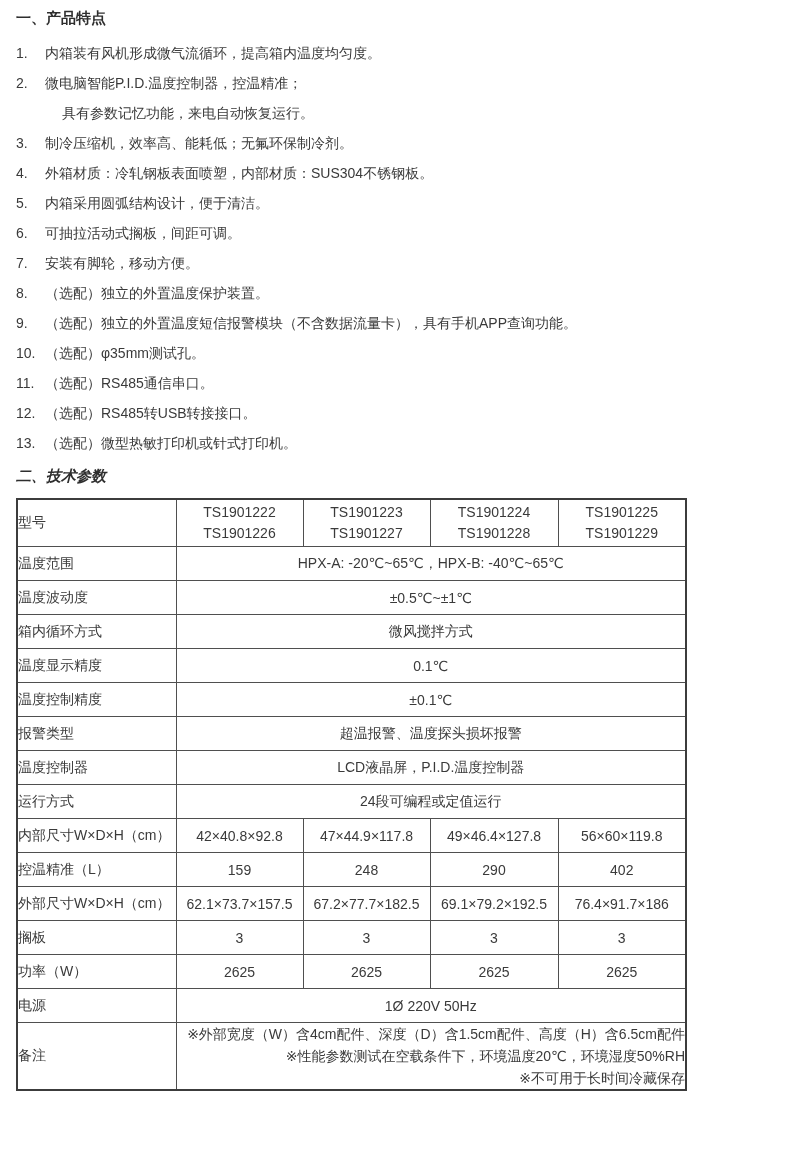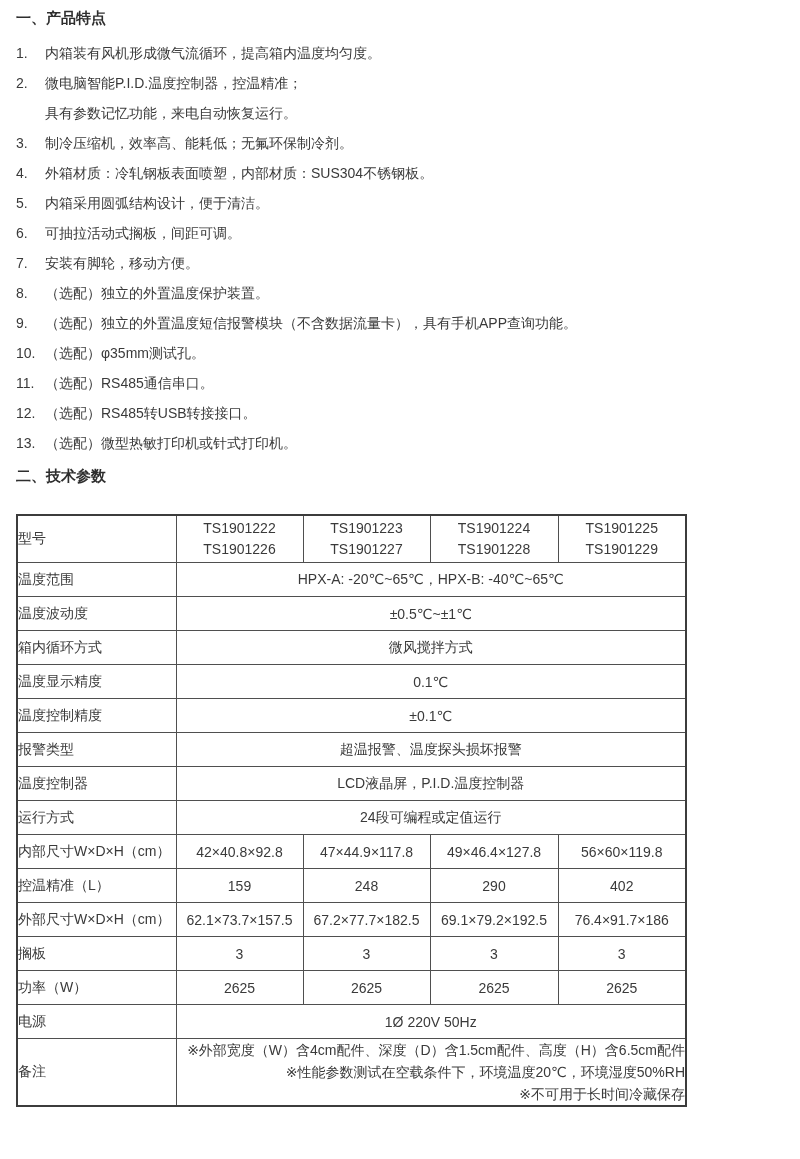--- a/index.html
+++ b/index.html
@@ -31,26 +31,26 @@
     font-size: 14px;
     line-height: 30px;
     color: #3a3a3a;
   }
   .feature-item .num {
     flex: 0 0 29px;
     text-align: left;
   }
   .feature-item .txt { flex: 1; }
   .feature-cont {
-    margin-left: 29px;
+    margin-left: 46px;
     font-size: 14px;
     line-height: 30px;
     color: #3a3a3a;
   }
-  .section-title.specs { margin-top: 8px; margin-bottom: 28px; }
+  .section-title.specs { margin-top: 8px; margin-bottom: 12px; font-style: italic; }
   table.spec-table {
     border-collapse: collapse;
     table-layout: fixed;
     width: 669px;
     border: 2px solid #3c3c3c;
   }
   table.spec-table td {
     border: 1px solid #4f4f4f;
     font-size: 14px;
     color: #3a3a3a;

